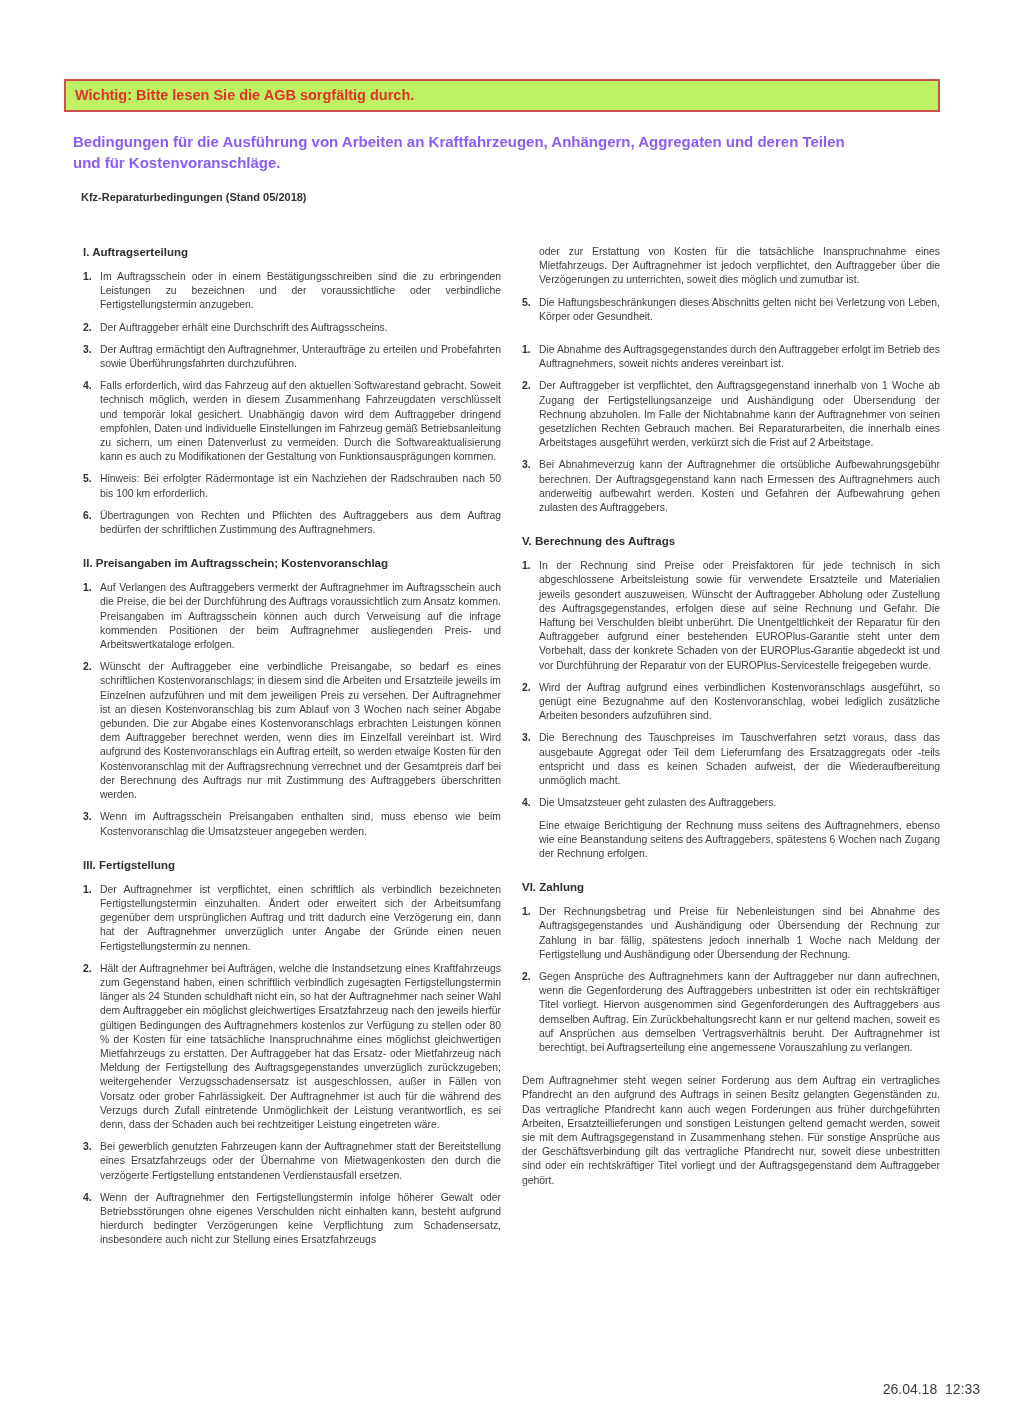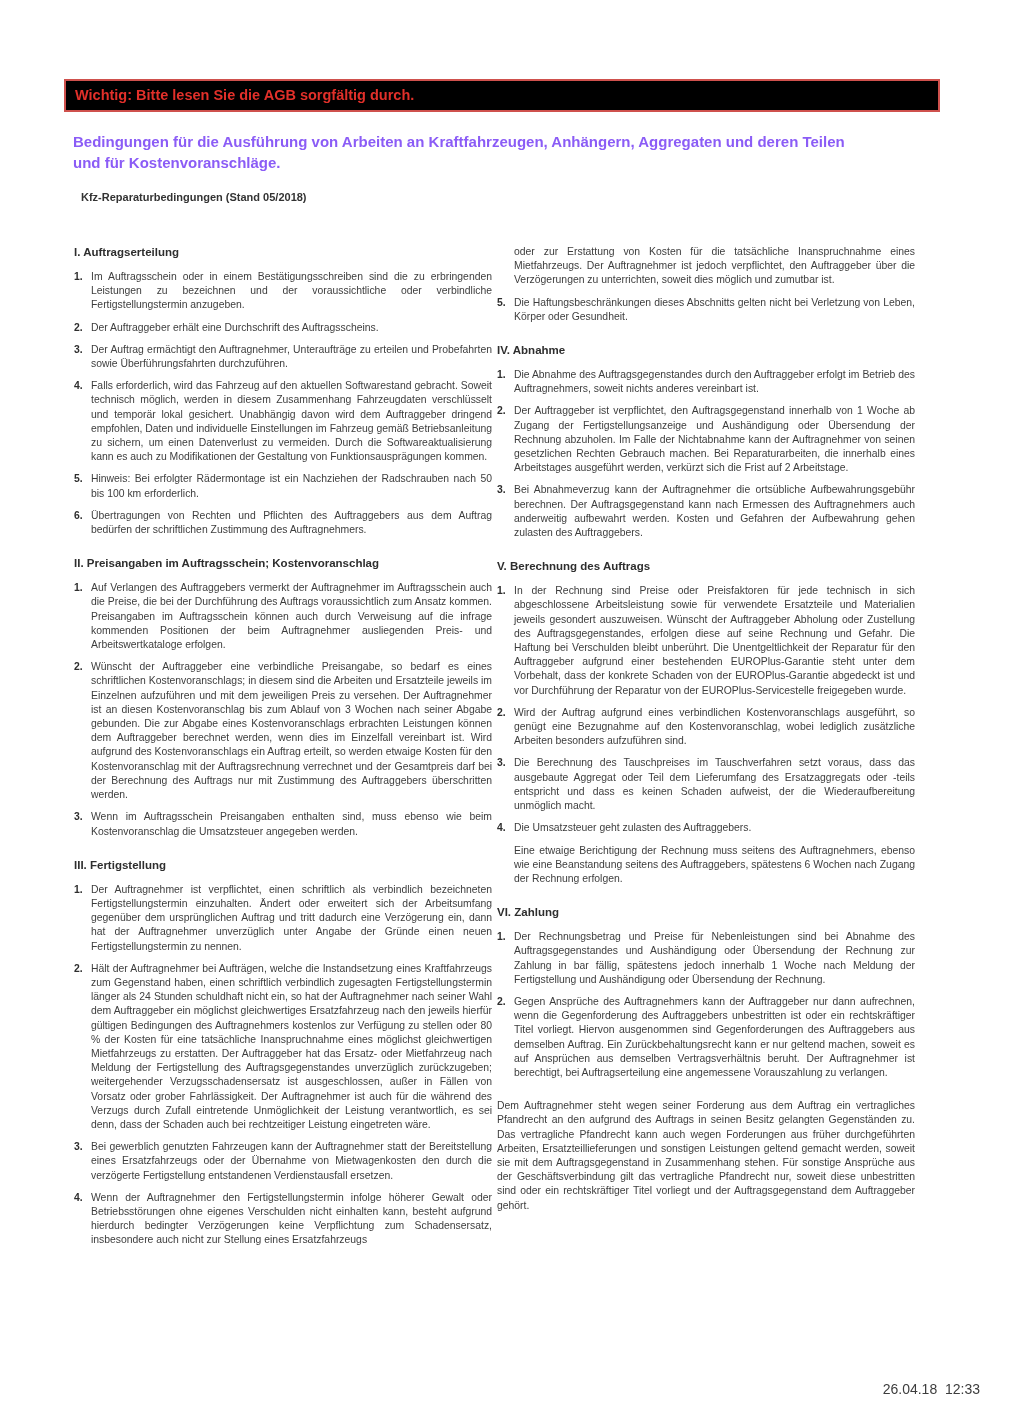--- a/index.html
+++ b/index.html
@@ -13,21 +13,21 @@
     overflow: hidden;
   }
   .notice-box {
     position: absolute;
     left: 64px;
     top: 79px;
     width: 876px;
     box-sizing: border-box;
     border: 2px solid #cf514d;
     padding: 5px 9px 6px 9px;
-    background: #000000;
+    background: #bef264;
   }
   .notice-text {
     color: #e2302a;
     font-weight: bold;
     font-size: 14.5px;
     line-height: 17px;
   }
   .doc-title {
     position: absolute;
     left: 73px;
@@ -44,25 +44,25 @@
     left: 73px;
     top: 191px;
     margin: 0;
     font-size: 11px;
     font-weight: bold;
     color: #333333;
     padding-left: 8px;
   }
   .columns {
     position: absolute;
-    left: 74px;
+    left: 83px;
     top: 245px;
     width: 858px;
     display: flex;
-    gap: 5px;
+    gap: 21px;
   }
   .col { width: 418px; }
   .doc-section { margin-bottom: 19px; }
   .section-heading {
     margin: 0 0 11px 0;
     font-size: 11.5px;
     line-height: 14px;
     font-weight: bold;
     color: #2e2e2e;
   }
@@ -172,21 +172,20 @@
         <section class="doc-section">
           <div class="para plain indent">
             <span class="para-text">oder zur Erstattung von Kosten für die tatsächliche Inanspruchnahme eines Mietfahrzeugs. Der Auftragnehmer ist jedoch verpflichtet, den Auftraggeber über die Verzögerungen zu unterrichten, soweit dies möglich und zumutbar ist.</span>
           </div>
           <div class="para numbered">
             <span class="para-num">5.</span>
             <span class="para-text">Die Haftungsbeschränkungen dieses Abschnitts gelten nicht bei Verletzung von Leben, Körper oder Gesundheit.</span>
           </div>
         </section>
         <section class="doc-section">
-          <h3 class="section-heading">IV. Abnahme</h3>
           <div class="para numbered">
             <span class="para-num">1.</span>
             <span class="para-text">Die Abnahme des Auftragsgegenstandes durch den Auftraggeber erfolgt im Betrieb des Auftragnehmers, soweit nichts anderes vereinbart ist.</span>
           </div>
           <div class="para numbered">
             <span class="para-num">2.</span>
             <span class="para-text">Der Auftraggeber ist verpflichtet, den Auftragsgegenstand innerhalb von 1 Woche ab Zugang der Fertigstellungsanzeige und Aushändigung oder Übersendung der Rechnung abzuholen. Im Falle der Nichtabnahme kann der Auftragnehmer von seinen gesetzlichen Rechten Gebrauch machen. Bei Reparaturarbeiten, die innerhalb eines Arbeitstages ausgeführt werden, verkürzt sich die Frist auf 2 Arbeitstage.</span>
           </div>
           <div class="para numbered">
             <span class="para-num">3.</span>

